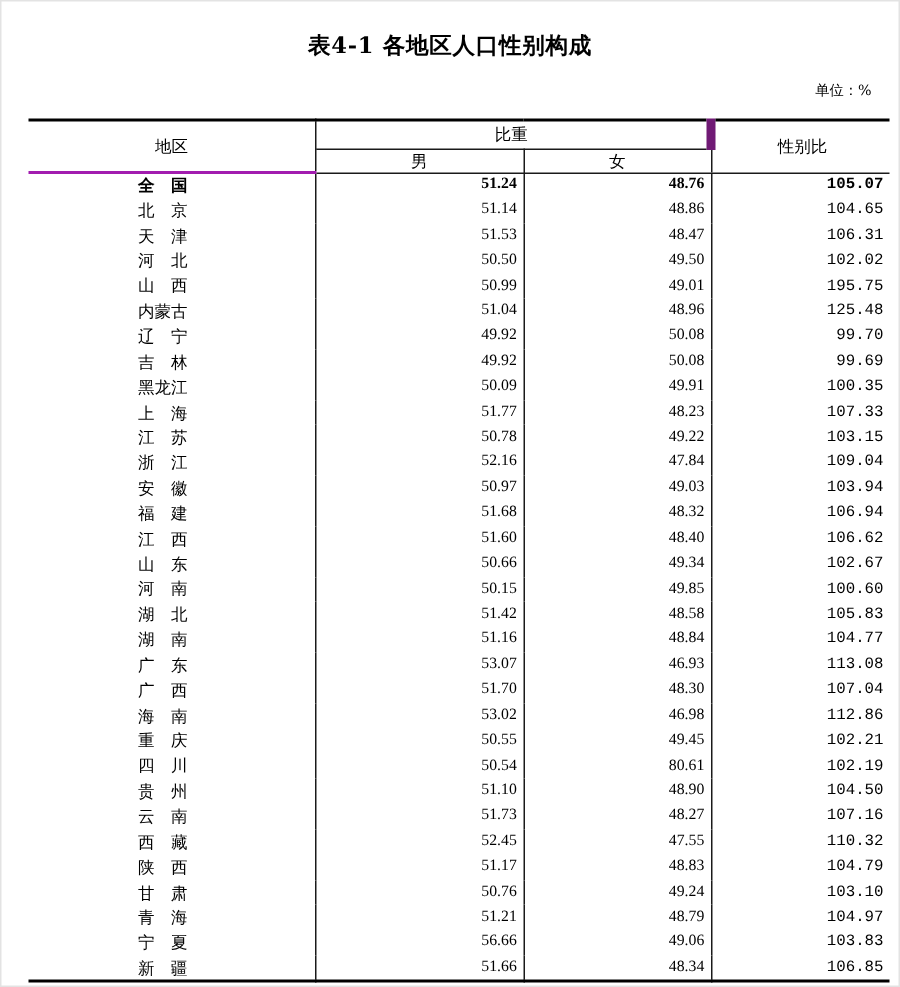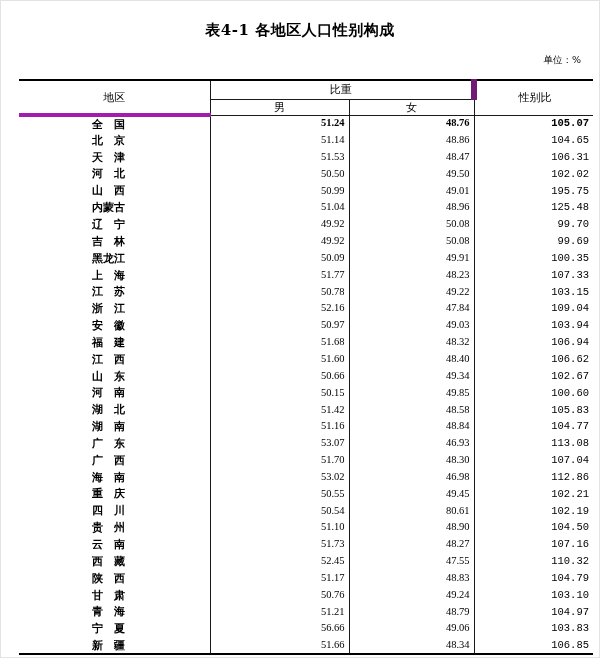--- a/index.html
+++ b/index.html
@@ -41,21 +41,21 @@
   thead th {
     font-weight: normal;
     font-size: 11px;
     text-align: center;
     vertical-align: middle;
   }
   tr.hdr-row-1 th { height: 19px; }
   tr.hdr-row-2 th { height: 16px; }
   th.hdr-region {
     border-right: 1px solid #1a1a1a;
-    border-bottom: 4px solid #a21caf;
+    border-bottom: 2px solid #a21caf;
   }
   th.hdr-proportion {
     border-right: 6px solid #701a75;
     border-bottom: 1px solid #1a1a1a;
   }
   th.hdr-male {
     border-right: 1px solid #1a1a1a;
     border-bottom: 1px solid #1a1a1a;
   }
   th.hdr-female {
@@ -69,21 +69,20 @@
     height: 16.85px;
     vertical-align: middle;
     line-height: 1;
     font-size: 10.5px;
   }
   tbody td:nth-child(1) {
     font-size: 11px;
     text-align: left;
     padding-left: 73px;
     border-right: 1px solid #1a1a1a;
-    font-weight: bold;
   }
   tbody td:nth-child(2),
   tbody td:nth-child(3) {
     text-align: right;
     padding-right: 4px;
     border-right: 1px solid #1a1a1a;
     font-family: "Liberation Serif", "DejaVu Serif", serif;
   }
   tbody td:nth-child(4) {
     text-align: right;

